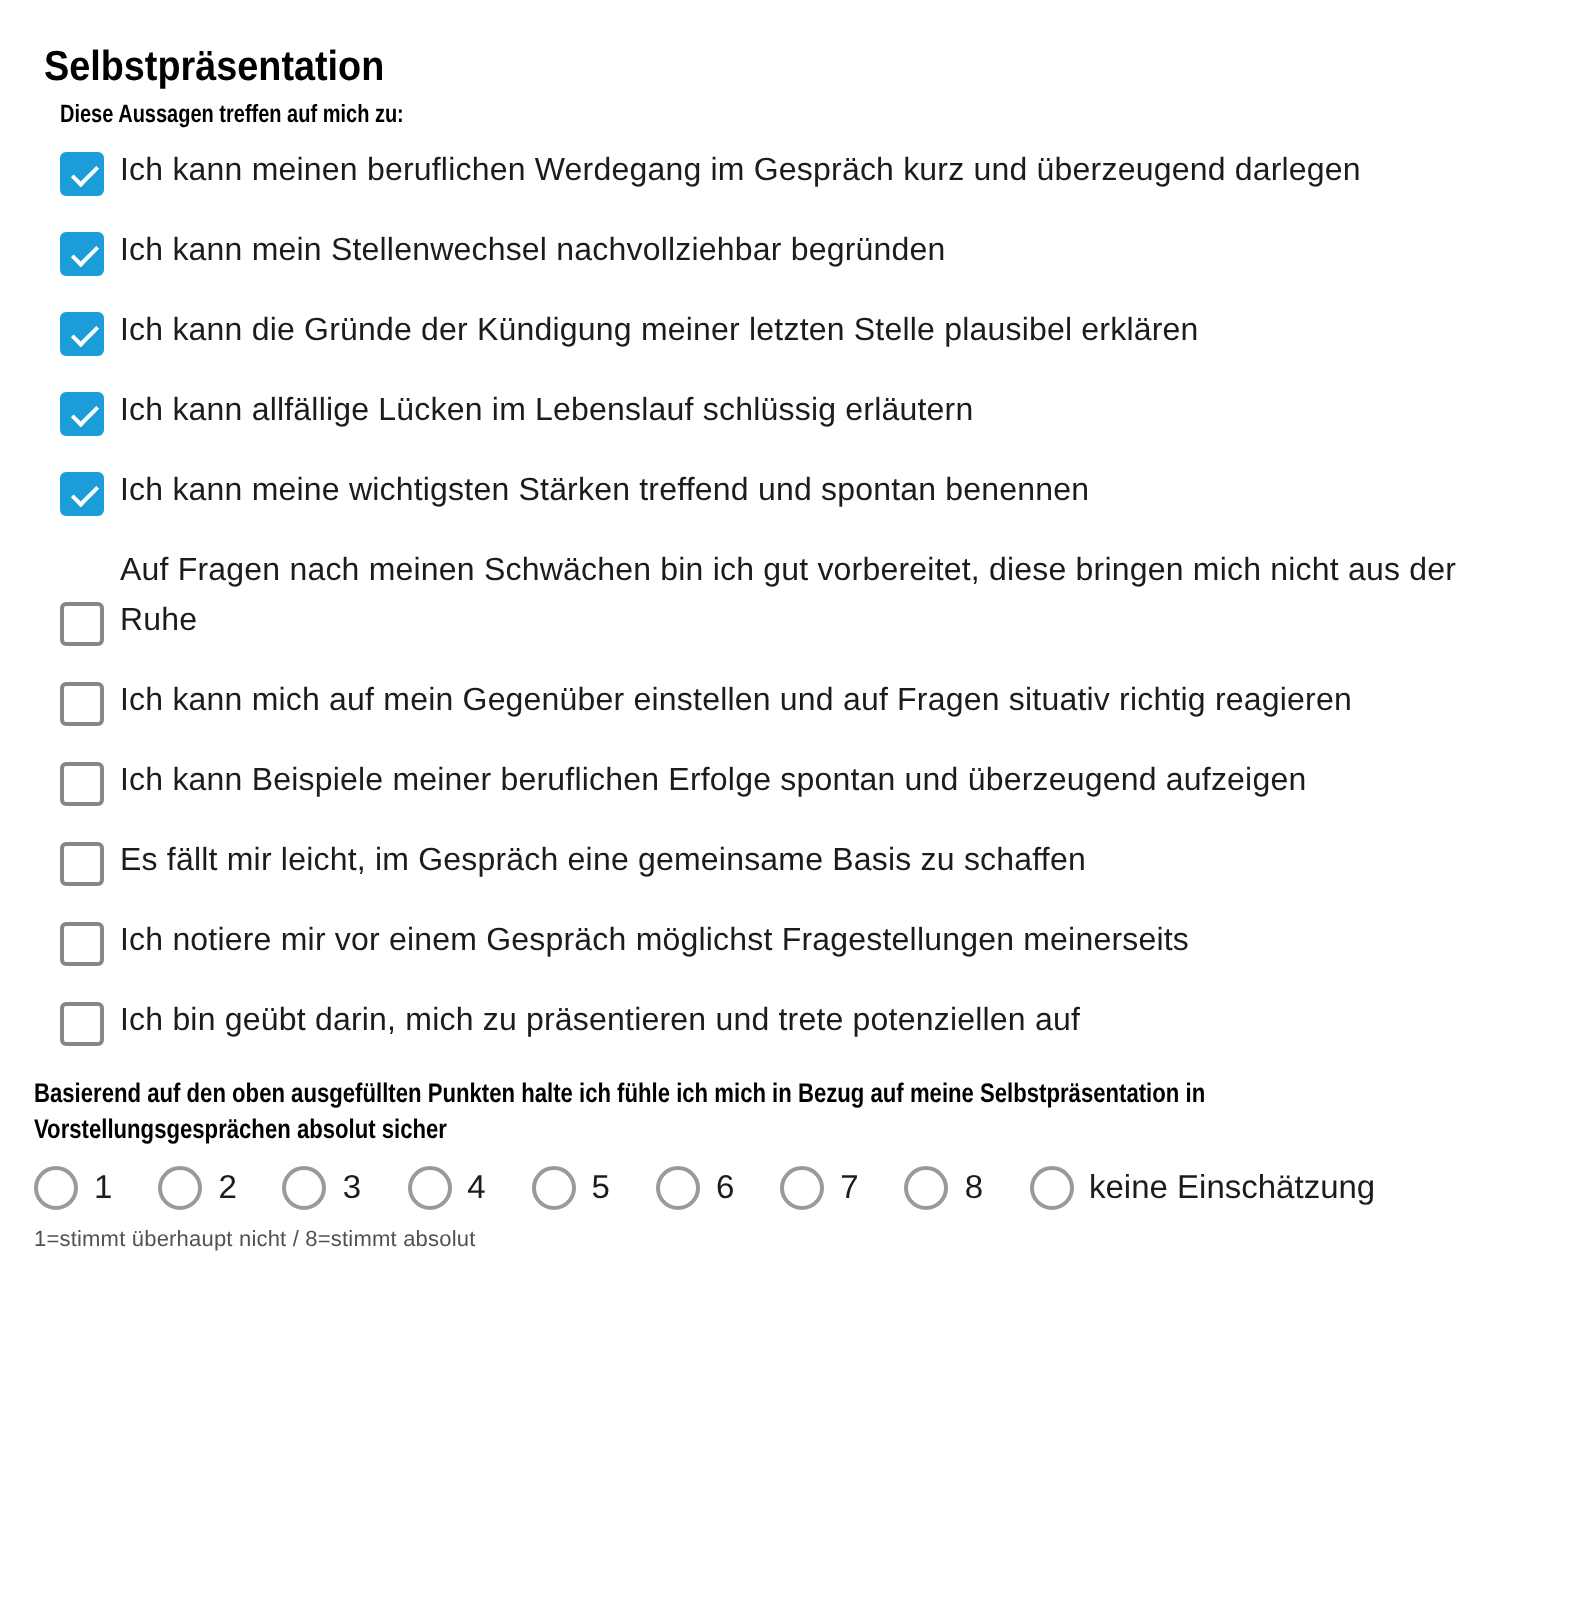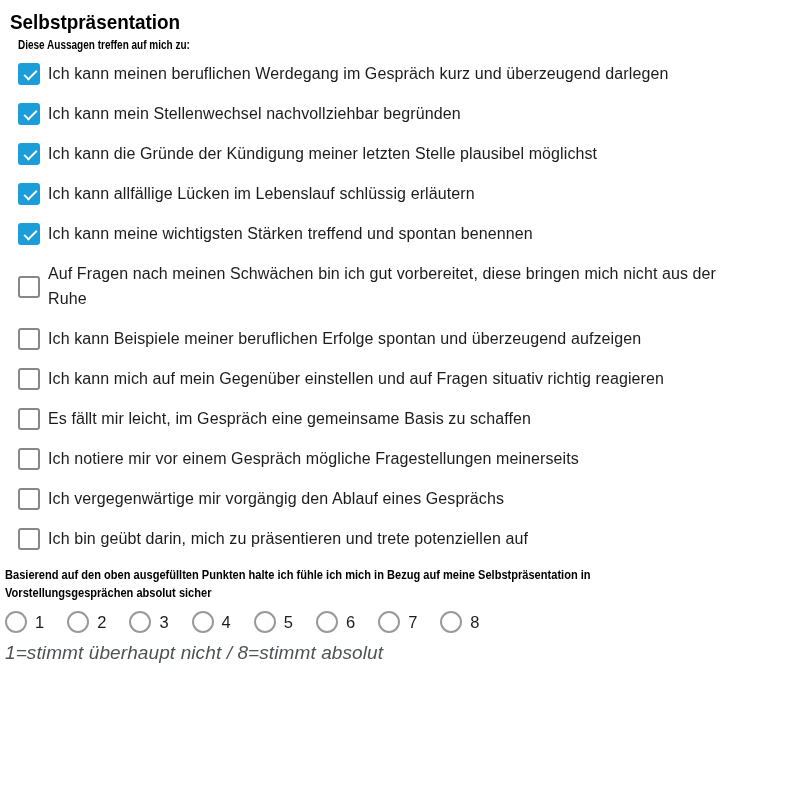--- a/index.html
+++ b/index.html
@@ -8,35 +8,35 @@
     --radio-border:#9a9a9a;
     --text:#1c1c1e;
     --muted:#4e5256;
   }
   *{box-sizing:border-box;}
   html,body{margin:0;padding:0;}
   body{
     width:789px;height:799px;overflow:hidden;background:#fff;
     font-family:"Liberation Sans", sans-serif;color:var(--text);
   }
-  .page{padding:10px 17px 0 5px;}
+  .page{padding:10px 17px 0 17px;margin-top:12px;}
 
   .title{
     font-size:21px;font-weight:bold;color:#000;line-height:24px;
     margin-left:5px;letter-spacing:0;
     transform:scaleX(0.9);transform-origin:left top;white-space:nowrap;
   }
   .subtitle{
     font-size:12.5px;font-weight:bold;color:#000;line-height:15px;
     margin-left:13px;margin-top:4px;
     transform:scaleX(0.8);transform-origin:left top;white-space:nowrap;
   }
 
   .checklist{margin-left:13px;margin-top:8px;}
-  .row{display:flex;align-items:center;gap:8px;margin-bottom:15px;}
+  .row{display:flex;align-items:flex-end;gap:8px;margin-bottom:15px;}
   .cbwrap{flex:0 0 auto;line-height:0;margin-top:1px;cursor:pointer;}
   .cbwrap.focused{
     border:2.5px solid var(--accent);border-radius:7px;padding:2px;
     margin:-3.5px -4.5px -4.5px -4.5px;
   }
   .cb{
     display:inline-block;width:22px;height:22px;border-radius:3px;
     border:2px solid var(--cb-border);background:#fff;position:relative;
   }
   .cb.checked{background:var(--accent);border-color:var(--accent);}
@@ -58,74 +58,70 @@
 
   .radio-row{display:flex;align-items:center;margin-top:9px;}
   .rgroup{display:flex;align-items:center;gap:8px;margin-right:23px;cursor:pointer;}
   .rgroup:last-child{margin-right:0;}
   .radio{
     display:inline-block;width:22px;height:22px;border-radius:50%;
     border:2px solid var(--radio-border);background:#fff;flex:0 0 auto;
   }
   .rlbl{font-size:16.5px;color:var(--text);white-space:nowrap;}
 
-  .note{margin-top:9px;font-size:19px;color:var(--muted);letter-spacing:0.1px;font-style:italic;}
+  .note{margin-top:9px;font-size:11px;color:var(--muted);letter-spacing:0.1px;}
 </style>
 </head>
 <body>
 
 <div class="page">
   <div class="title">Selbstpräsentation</div>
   <div class="subtitle">Diese Aussagen treffen auf mich zu:</div>
 
   <div class="checklist" id="checklist">
       <div class="row">
         <span class="cbwrap" role="checkbox" aria-checked="true"><span class="cb checked"></span></span>
         <span class="lbl">Ich kann meinen beruflichen Werdegang im Gespräch kurz und überzeugend darlegen</span>
       </div>
       <div class="row">
         <span class="cbwrap" role="checkbox" aria-checked="true"><span class="cb checked"></span></span>
         <span class="lbl">Ich kann mein Stellenwechsel nachvollziehbar begründen</span>
       </div>
       <div class="row">
         <span class="cbwrap" role="checkbox" aria-checked="true"><span class="cb checked"></span></span>
-        <span class="lbl">Ich kann die Gründe der Kündigung meiner letzten Stelle plausibel möglichst</span>
+        <span class="lbl">Ich kann die Gründe der Kündigung meiner letzten Stelle plausibel erklären</span>
       </div>
       <div class="row">
         <span class="cbwrap" role="checkbox" aria-checked="true"><span class="cb checked"></span></span>
         <span class="lbl">Ich kann allfällige Lücken im Lebenslauf schlüssig erläutern</span>
       </div>
       <div class="row">
         <span class="cbwrap" role="checkbox" aria-checked="true"><span class="cb checked"></span></span>
         <span class="lbl">Ich kann meine wichtigsten Stärken treffend und spontan benennen</span>
       </div>
       <div class="row">
         <span class="cbwrap" role="checkbox" aria-checked="false"><span class="cb"></span></span>
         <span class="lbl">Auf Fragen nach meinen Schwächen bin ich gut vorbereitet, diese bringen mich nicht aus der
 Ruhe</span>
       </div>
       <div class="row">
         <span class="cbwrap" role="checkbox" aria-checked="false"><span class="cb"></span></span>
-        <span class="lbl">Ich kann Beispiele meiner beruflichen Erfolge spontan und überzeugend aufzeigen</span>
+        <span class="lbl">Ich kann mich auf mein Gegenüber einstellen und auf Fragen situativ richtig reagieren</span>
       </div>
       <div class="row">
         <span class="cbwrap" role="checkbox" aria-checked="false"><span class="cb"></span></span>
-        <span class="lbl">Ich kann mich auf mein Gegenüber einstellen und auf Fragen situativ richtig reagieren</span>
+        <span class="lbl">Ich kann Beispiele meiner beruflichen Erfolge spontan und überzeugend aufzeigen</span>
       </div>
       <div class="row">
         <span class="cbwrap" role="checkbox" aria-checked="false"><span class="cb"></span></span>
         <span class="lbl">Es fällt mir leicht, im Gespräch eine gemeinsame Basis zu schaffen</span>
       </div>
       <div class="row">
         <span class="cbwrap" role="checkbox" aria-checked="false"><span class="cb"></span></span>
-        <span class="lbl">Ich notiere mir vor einem Gespräch mögliche Fragestellungen meinerseits</span>
-      </div>
-      <div class="row">
-        <span class="cbwrap" role="checkbox" aria-checked="false"><span class="cb"></span></span>
-        <span class="lbl">Ich vergegenwärtige mir vorgängig den Ablauf eines Gesprächs</span>
+        <span class="lbl">Ich notiere mir vor einem Gespräch möglichst Fragestellungen meinerseits</span>
       </div>
       <div class="row">
         <span class="cbwrap" role="checkbox" aria-checked="false"><span class="cb"></span></span>
         <span class="lbl">Ich bin geübt darin, mich zu präsentieren und trete potenziellen auf</span>
       </div>
     </div>
 
   <div class="instruction">
     <span>Basierend auf den oben ausgefüllten Punkten halte ich fühle ich mich in Bezug auf meine Selbstpräsentation in</span>
     <span>Vorstellungsgesprächen absolut sicher</span>
@@ -157,16 +153,20 @@
         <span class="rlbl">6</span>
       </span>
       <span class="rgroup" role="radio" aria-checked="false">
         <span class="radio"></span>
         <span class="rlbl">7</span>
       </span>
       <span class="rgroup" role="radio" aria-checked="false">
         <span class="radio"></span>
         <span class="rlbl">8</span>
       </span>
+      <span class="rgroup" role="radio" aria-checked="false">
+        <span class="radio"></span>
+        <span class="rlbl">keine Einschätzung</span>
+      </span>
     </div>
 
   <div class="note">1=stimmt überhaupt nicht / 8=stimmt absolut</div>
 </div>
 
 </body></html>

